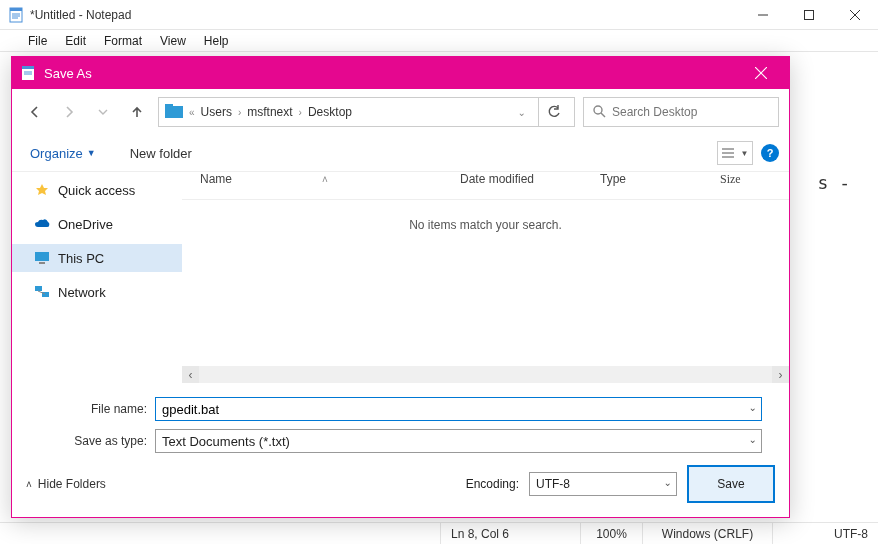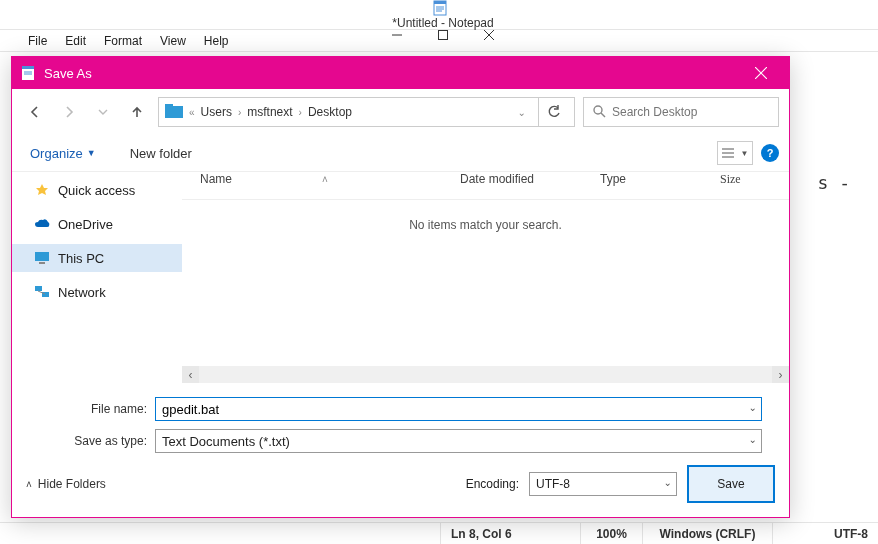--- a/index.html
+++ b/index.html
@@ -1,28 +1,28 @@
 <!DOCTYPE html>
 <html><head>
 <meta charset="utf-8">
 <style>
 * { box-sizing: border-box; margin: 0; padding: 0; font-family: "Segoe UI", sans-serif; }
 body { width: 878px; height: 544px; background: #fff; font-size: 12px; color: #222; overflow: hidden; position: relative; }
 
-.titlebar { height: 30px; display: flex; align-items: center; padding: 0 0 0 8px; border-bottom: 1px solid #e5e5e5; flex-direction: column; }
+.titlebar { height: 30px; display: flex; align-items: center; padding: 0 0 0 8px; border-bottom: 1px solid #e5e5e5; }
 .titlebar .app-icon { width: 16px; height: 16px; margin-right: 6px; }
 .titlebar .title { flex: 1; font-size: 12px; color: #333; }
 .winbtns { display: flex; height: 30px; }
 .winbtn { width: 46px; display: flex; align-items: center; justify-content: center; color: #555; }
 
 .menubar { height: 22px; display: flex; align-items: center; padding: 0 20px; gap: 2px; border-bottom: 1px solid #e5e5e5; }
 .menuitem { padding: 2px 8px; font-size: 12px; color: #222; }
 
 .statusbar { position: absolute; left: 0; right: 0; bottom: 0; height: 22px; border-top: 1px solid #e5e5e5; display: flex; align-items: center; font-size: 12px; color: #333; }
-.statuscell { height: 22px; display: flex; align-items: center; justify-content: center; border-left: 1px solid #e5e5e5; padding: 0 10px; font-weight: bold; }
+.statuscell { height: 22px; display: flex; align-items: center; justify-content: center; border-left: 1px solid #e5e5e5; padding: 0 10px; }
 
 .bgtext { position: absolute; right: 28px; top: 172px; font-size: 18px; font-family: Consolas, monospace; color: #333; }
 
 .dialog { position: absolute; left: 11px; top: 56px; width: 779px; height: 462px; border: 1px solid #e5078f; background: #fff; box-shadow: 0 4px 24px rgba(0,0,0,.2); display: flex; flex-direction: column; }
 .dlg-title { height: 32px; background: #e5078f; color: #fff; display: flex; align-items: center; padding: 0 8px; }
 .dlg-title .icon { width: 16px; height: 16px; margin-right: 8px; }
 .dlg-title .t { flex: 1; font-size: 13px; }
 .dlg-title .x { width: 40px; height: 32px; display: flex; align-items: center; justify-content: center; }
 
 .navrow { height: 46px; display: flex; align-items: center; padding: 0 10px; gap: 8px; }

